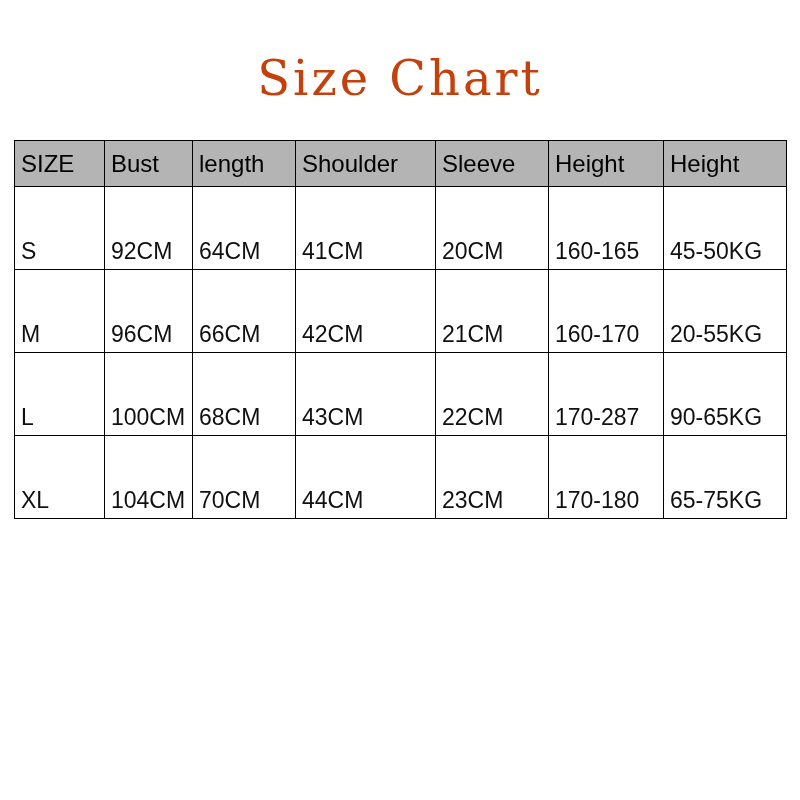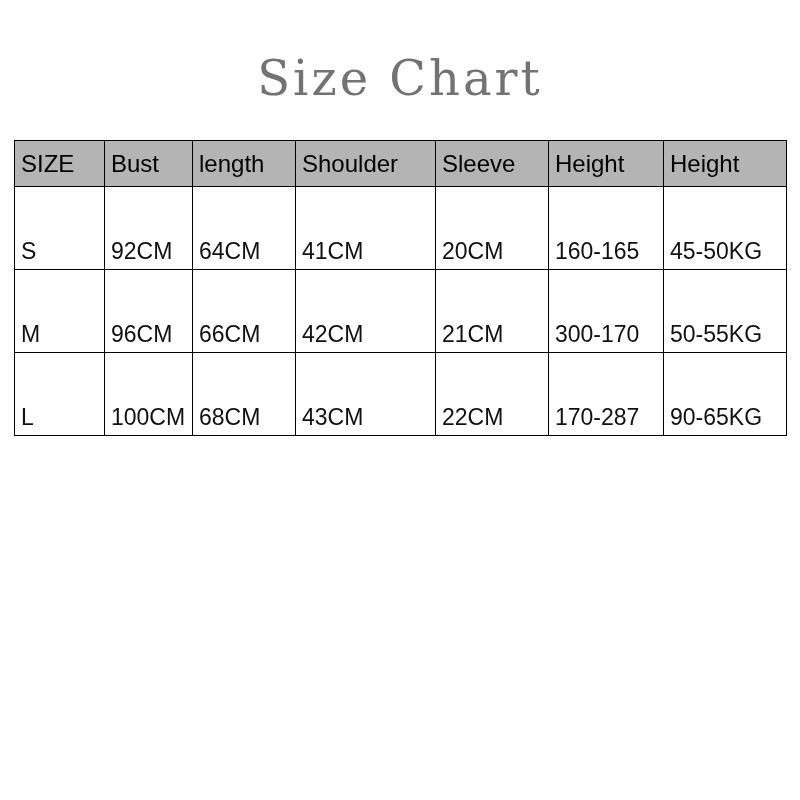--- a/index.html
+++ b/index.html
@@ -18,21 +18,21 @@
     width: 800px;
     height: 800px;
     box-sizing: border-box;
   }
   .title {
     text-align: center;
     font-family: "DejaVu Serif", serif;
     font-size: 48px;
     font-weight: 400;
     letter-spacing: 3px;
-    color: #737373;
+    color: #c2410c;
     margin: 0;
     padding-top: 52px;
     line-height: 1.1;
   }
   .table-wrap {
     position: absolute;
     left: 14px;
     top: 140px;
     width: 772px;
   }
@@ -112,29 +112,38 @@
           <td>20CM</td>
           <td>160-165</td>
           <td>45-50KG</td>
         </tr>
         <tr>
           <td>M</td>
           <td>96CM</td>
           <td>66CM</td>
           <td>42CM</td>
           <td>21CM</td>
-          <td>300-170</td>
-          <td>50-55KG</td>
+          <td>160-170</td>
+          <td>20-55KG</td>
         </tr>
         <tr>
           <td>L</td>
           <td>100CM</td>
           <td>68CM</td>
           <td>43CM</td>
           <td>22CM</td>
           <td>170-287</td>
           <td>90-65KG</td>
         </tr>
+        <tr>
+          <td>XL</td>
+          <td>104CM</td>
+          <td>70CM</td>
+          <td>44CM</td>
+          <td>23CM</td>
+          <td>170-180</td>
+          <td>65-75KG</td>
+        </tr>
       </tbody>
     </table>
   </div>
 
 </div>
 
 </body></html>

